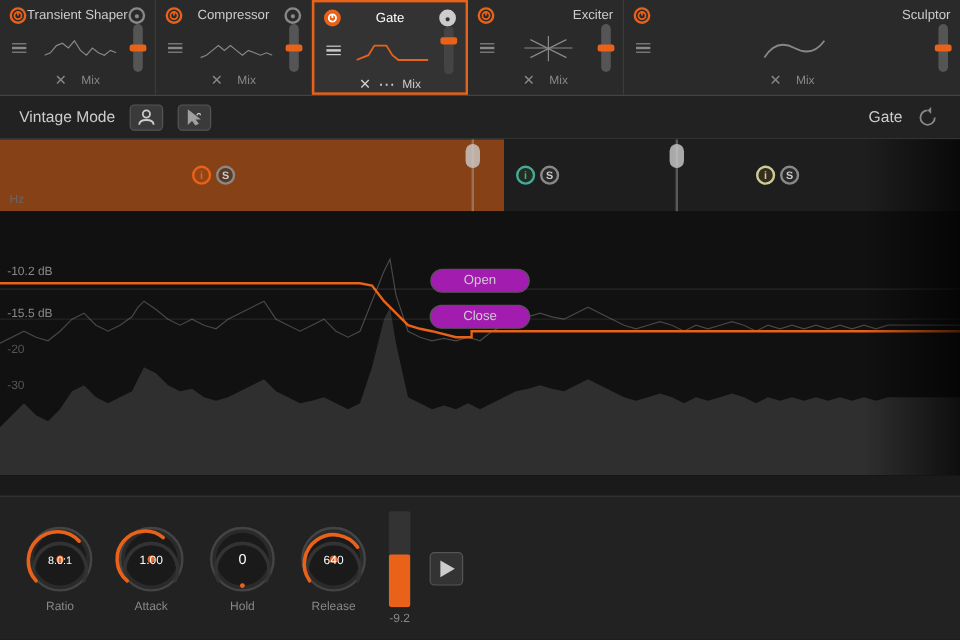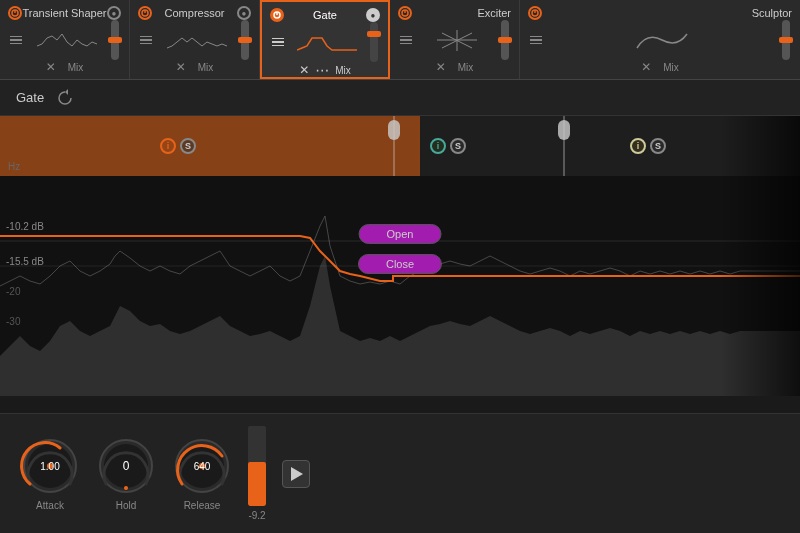--- a/index.html
+++ b/index.html
@@ -563,20 +563,37 @@
     <div class="plugin-controls">
       <span class="close-x">✕</span>
       <span style="flex:1;"></span>
       <span class="mix-label">Mix</span>
     </div>
   </div>
 
 </div>
 
 <div class="vintage-bar">
+  <div class="vintage-left">
+    <span class="vintage-label">Vintage Mode</span>
+    <div class="vintage-icon-btn">
+
+      <svg width="16" height="16" viewBox="0 0 16 16" fill="none">
+        <circle cx="8" cy="5" r="3" stroke="#ccc" stroke-width="1.5"></circle>
+        <path d="M2 14 Q2 10 8 10 Q14 10 14 14" stroke="#ccc" stroke-width="1.5" fill="none"></path>
+      </svg>
+    </div>
+    <div class="vintage-icon-btn">
+
+      <svg width="16" height="16" viewBox="0 0 16 16" fill="none">
+        <path d="M3 2 L3 13 L6 10 L9 14 L11 13 L8 9 L12 9 Z" stroke="#ccc" stroke-width="1" fill="#ccc" opacity="0.7"></path>
+        <path d="M10 6 C11 4 13 4 13 6" stroke="#ccc" stroke-width="1.2" fill="none"></path>
+      </svg>
+    </div>
+  </div>
   <div class="vintage-right">
     <button class="learn-btn">Gate</button>
     <div class="refresh-btn">
       <svg width="18" height="18" viewBox="0 0 18 18" fill="none">
         <path d="M15 9 A6 6 0 1 1 9 3" stroke="#888" stroke-width="1.5" fill="none"></path>
         <path d="M9 3 L12 0 L12 6 Z" fill="#888"></path>
       </svg>
     </div>
   </div>
 </div>
@@ -639,20 +656,34 @@
     <div class="close-btn" style="top: 78px;">Close</div>
 
   </div>
 
   <div class="right-panel-shadow"></div>
 
 </div>
 
 <div class="bottom-controls">
 
+  <div class="knob-group">
+    <div class="knob">
+      <svg class="knob-svg" viewBox="0 0 60 60">
+        <circle cx="30" cy="30" r="26" fill="#2a2a2a" stroke="#444" stroke-width="2"></circle>
+        <circle cx="30" cy="30" r="22" fill="#1a1a1a"></circle>
+
+        <path d="M10,48 A22,22 0 1,1 50,48" fill="none" stroke="#333" stroke-width="3" stroke-linecap="round"></path>
+        <path d="M10,48 A22,22 0 1,1 46,15" fill="none" stroke="#e8621a" stroke-width="3" stroke-linecap="round"></path>
+        <circle cx="30" cy="30" r="3" fill="#e8621a"></circle>
+        <text x="30" y="34" text-anchor="middle" fill="#fff" font-size="9" font-family="Arial">8.0:1</text>
+      </svg>
+    </div>
+    <span class="knob-label">Ratio</span>
+  </div>
 
   <div class="knob-group">
     <div class="knob">
       <svg class="knob-svg" viewBox="0 0 60 60">
         <circle cx="30" cy="30" r="26" fill="#2a2a2a" stroke="#444" stroke-width="2"></circle>
         <circle cx="30" cy="30" r="22" fill="#1a1a1a"></circle>
         <path d="M10,48 A22,22 0 1,1 50,48" fill="none" stroke="#333" stroke-width="3" stroke-linecap="round"></path>
         <path d="M10,48 A22,22 0 0,1 40,12" fill="none" stroke="#e8621a" stroke-width="3" stroke-linecap="round"></path>
         <circle cx="30" cy="30" r="3" fill="#e8621a"></circle>
         <text x="30" y="34" text-anchor="middle" fill="#fff" font-size="10" font-family="Arial">1.00</text>

